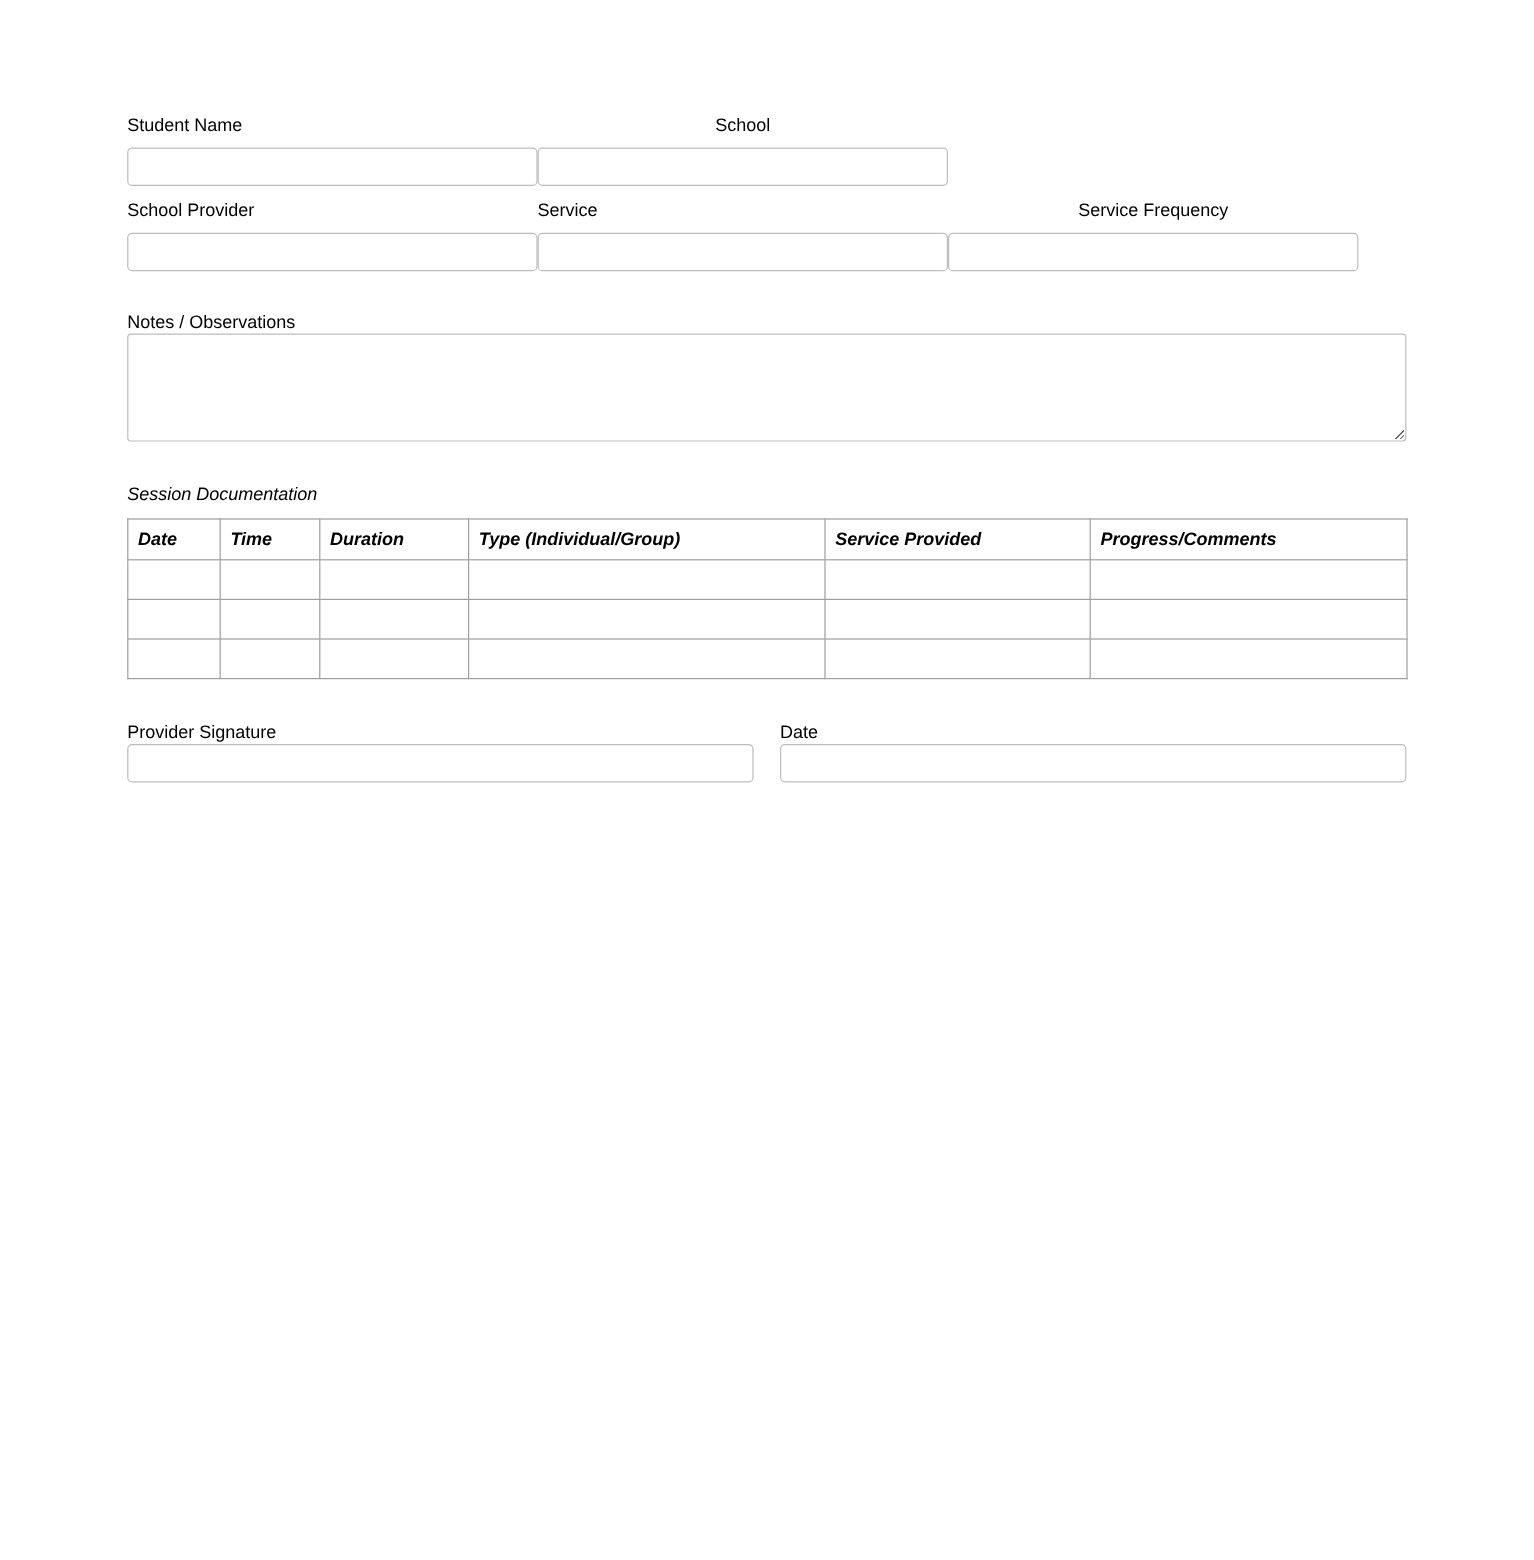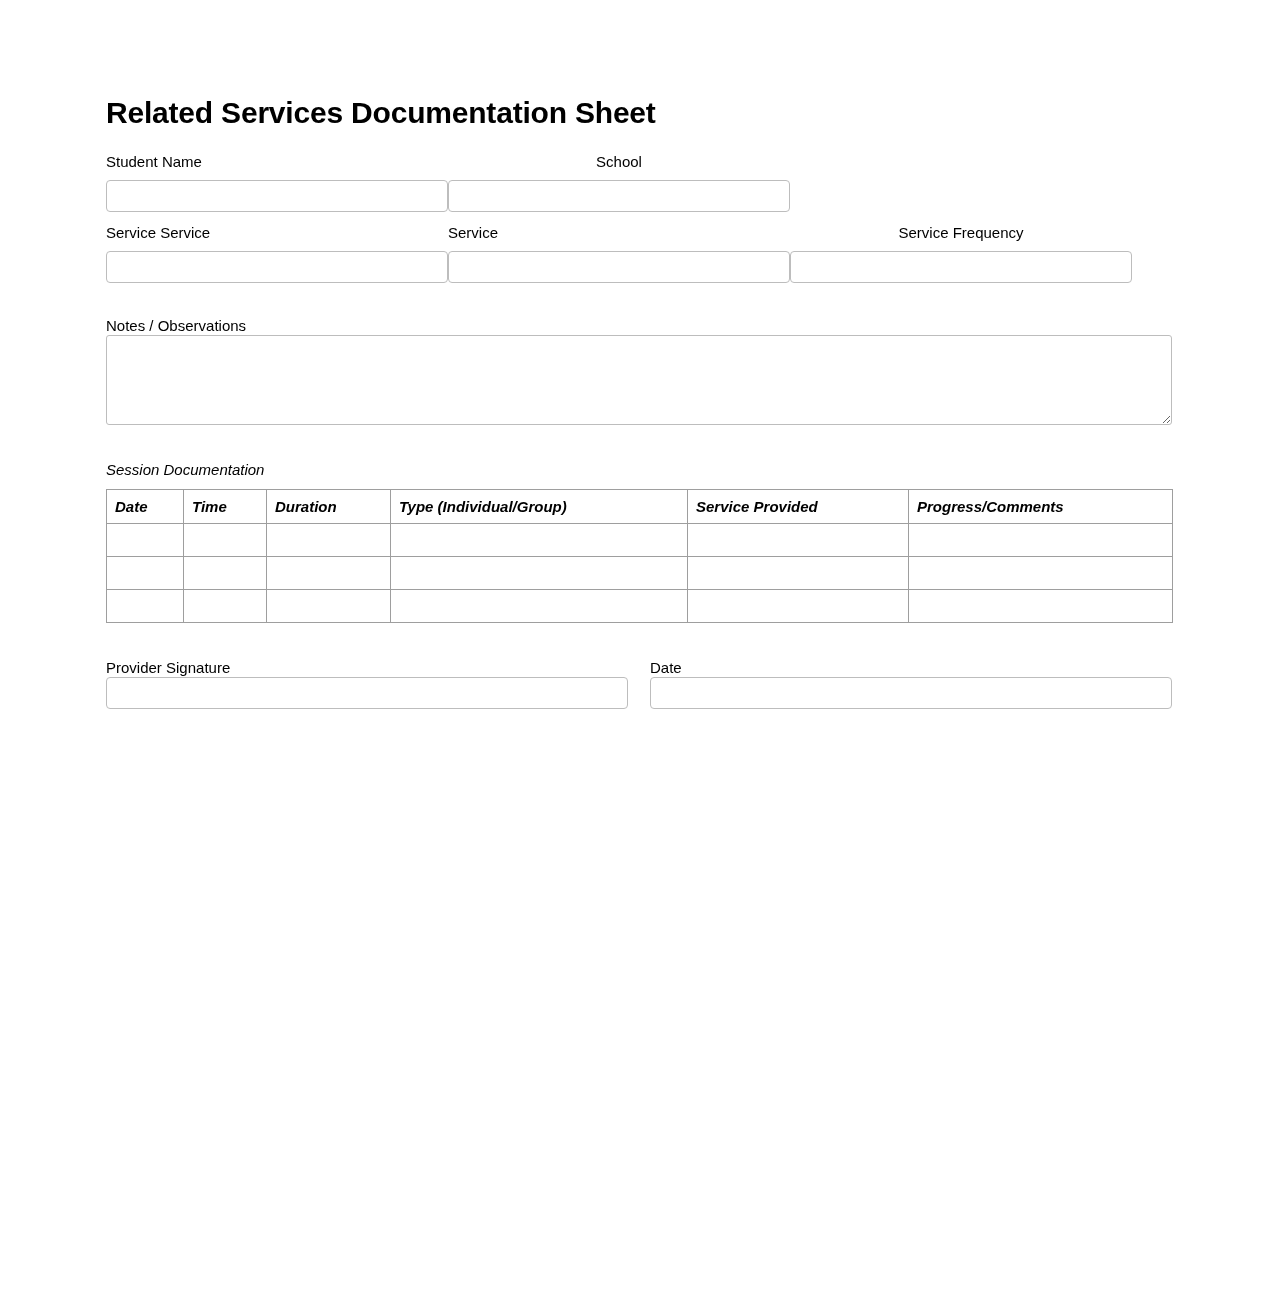--- a/index.html
+++ b/index.html
@@ -135,36 +135,35 @@
   }
   .sign-field.wide { width: 522px; }
   .sign-field.date { width: 522px; }
   .sign-field .field-label { margin-bottom: 9px; }
 </style>
 </head>
 <body>
 
 <div class="page">
 
-  <h1 class="form-title">Related Services Documentation Sheet</h1>
 
   <div class="field-row">
     <div class="field col-1">
       <label class="field-label">Student Name</label>
       <input class="text-input" type="text" placeholder="" style="">
     </div>
     <div class="field col-3">
       <label class="field-label">School</label>
       <input class="text-input" type="text" placeholder="" style="">
     </div>
   </div>
 
   <div class="field-row">
     <div class="field col-1">
-      <label class="field-label">Service Service</label>
+      <label class="field-label">School Provider</label>
       <input class="text-input" type="text" placeholder="" style="">
     </div>
     <div class="field col-2">
       <label class="field-label">Service</label>
       <input class="text-input" type="text" placeholder="" style="">
     </div>
     <div class="field col-3">
       <label class="field-label">Service Frequency</label>
       <input class="text-input" type="text" placeholder="" style="">
     </div>

